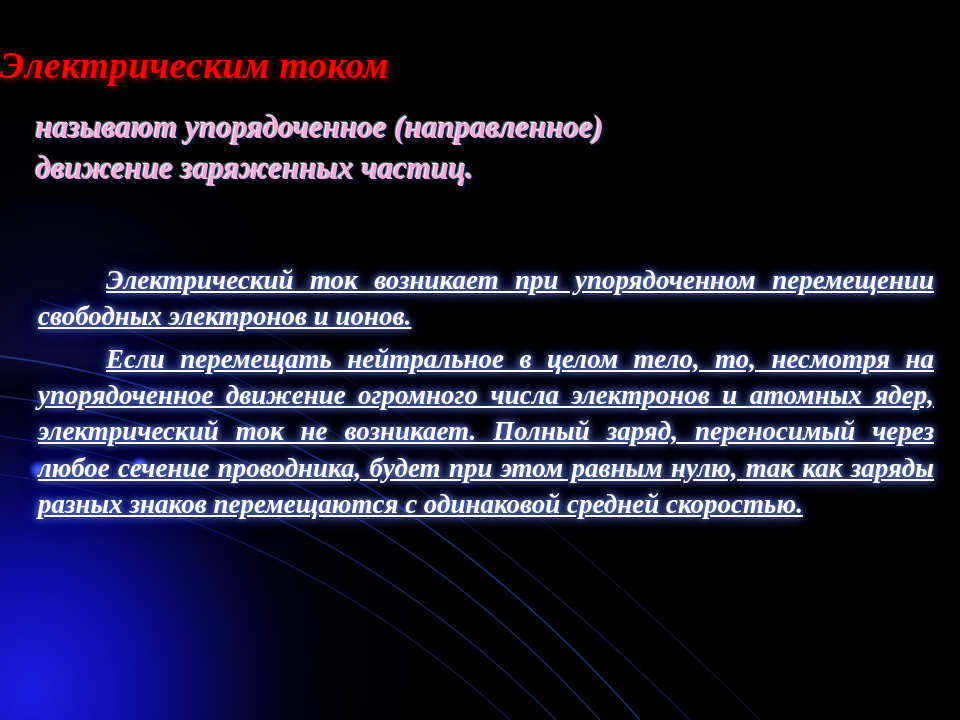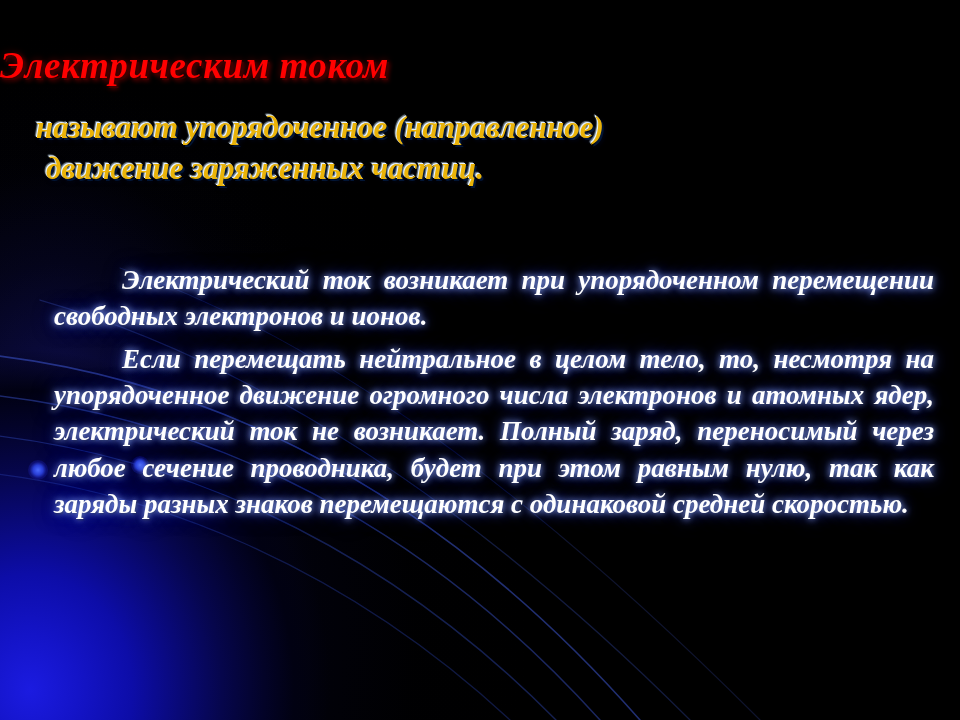--- a/index.html
+++ b/index.html
@@ -109,55 +109,56 @@
   }
 
   .subtitle {
     position: absolute;
     left: 36px;
     width: 900px;
     top: 108px;
     font-size: 31px;
     font-weight: bold;
     font-style: italic;
-    color: #eab308;
+    color: #f9a8d4;
     line-height: 1.31;
     text-align: justify;
     text-align-last: left;
     text-shadow:
       -1px -1px 0 #e6f3ff,
       -2px -2px 1px rgba(210,235,255,0.55),
       2px 2px 0 #021535,
       3px 3px 4px rgba(0,6,24,0.9);
   }
-  .subtitle .line2 { text-align-last: left; margin-left: 10px; }
+  .subtitle .line2 { text-align-last: left; }
 
   .body-block {
     position: absolute;
     left: 38px;
     width: 896px;
     top: 262px;
     font-size: 27px;
     font-weight: bold;
     font-style: italic;
     color: #ffffff;
     line-height: 1.345;
     text-align: justify;
     text-shadow:
       0 0 6px rgba(150,175,255,0.95),
       0 0 13px rgba(70,100,235,0.75),
       0 0 22px rgba(30,50,190,0.5),
       1px 1px 2px rgba(0,0,0,0.85);
   }
 
   .body-block p {
-    margin: 0 0 6px 16px;
+    margin: 0 0 6px 0;
     text-indent: 68px;
     text-align: justify;
     text-align-last: left;
+    text-decoration: underline;
   }
   .body-block p:last-child { margin-bottom: 0; }
 </style>
 </head>
 <body>
 
 <div id="slide">
 
   <div class="bg-layer bg-glow-wide"></div>
   <div class="bg-layer bg-glow-upper"></div>

